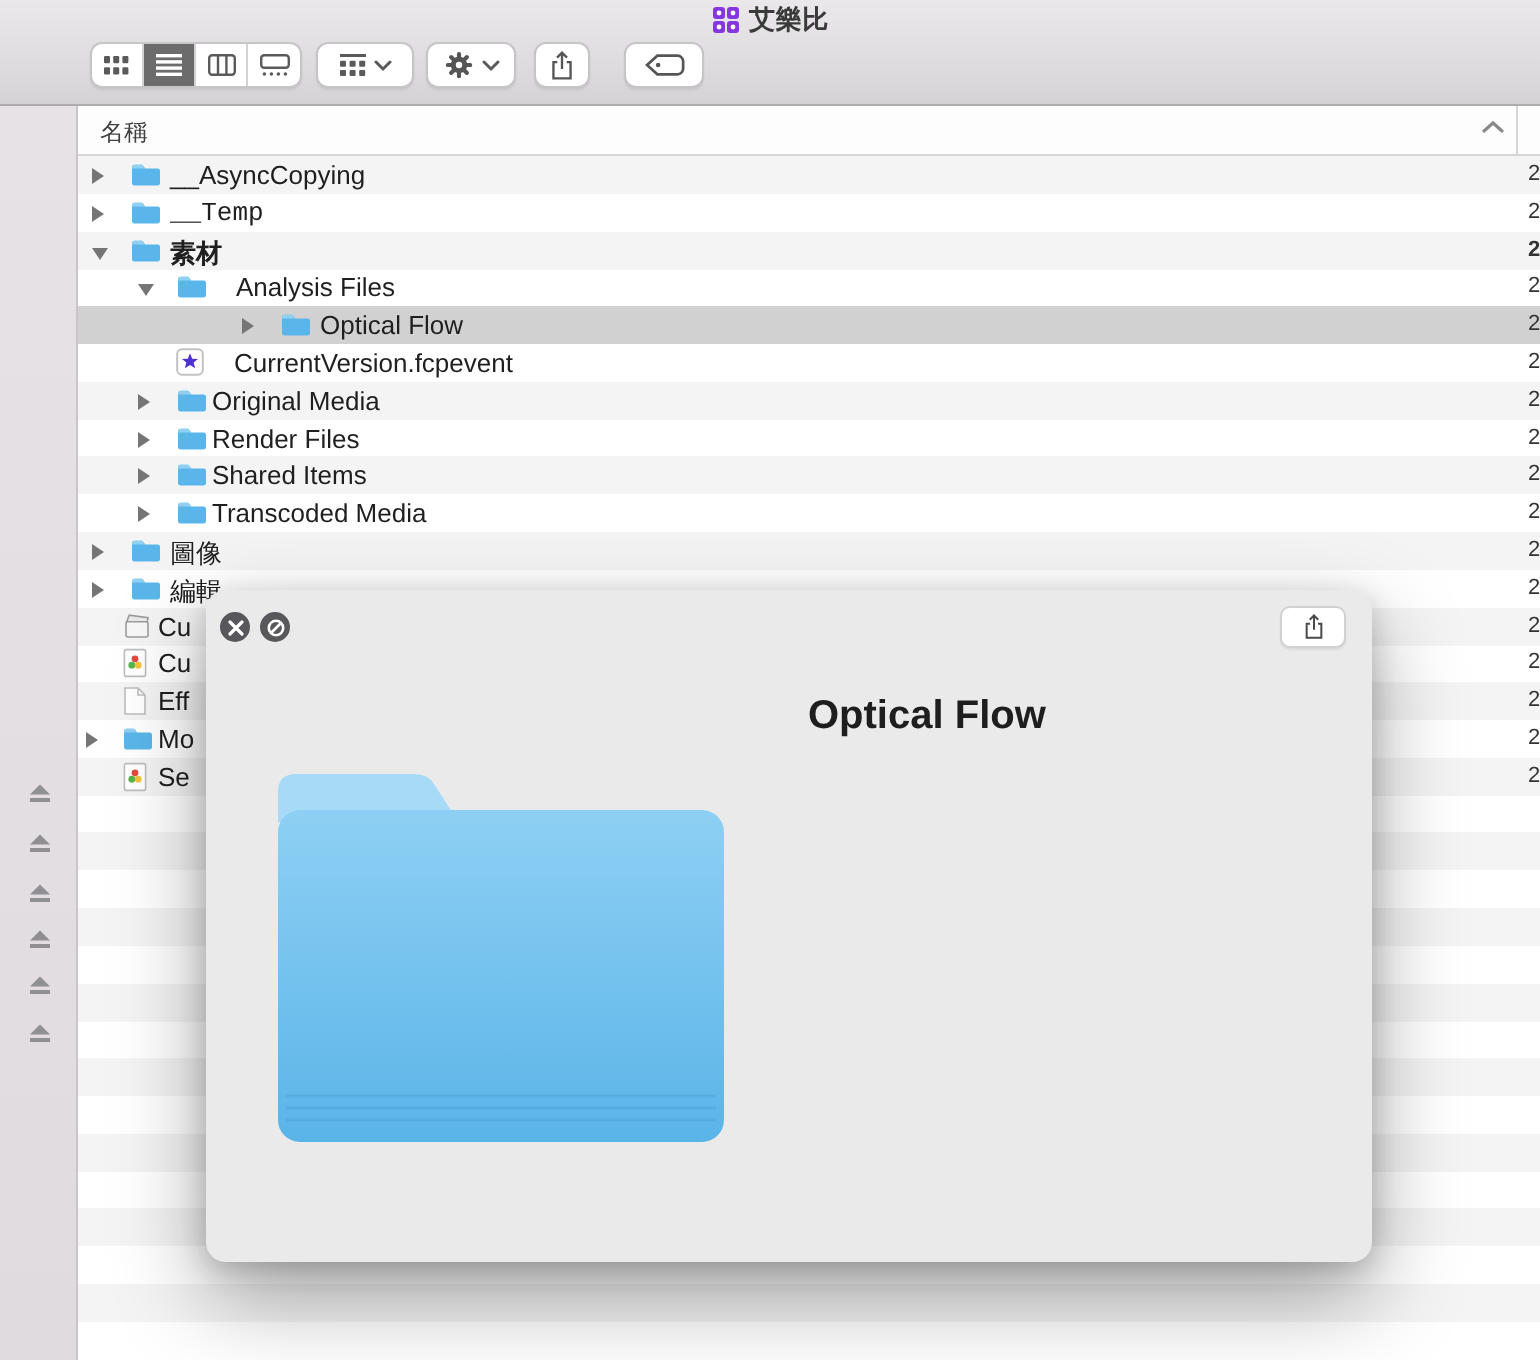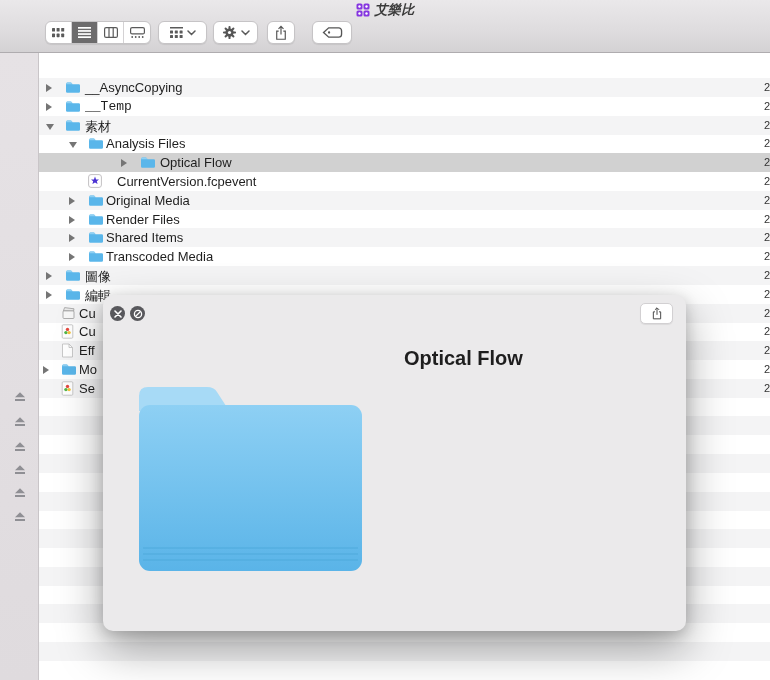--- a/index.html
+++ b/index.html
@@ -10,21 +10,21 @@
     -webkit-font-smoothing:antialiased;
   }
   
   .chrome {
     position:absolute; top:0; left:0; width:770px; height:53px;
     background:linear-gradient(#eae8ea,#dedcde 60%,#d4d2d4);
     border-bottom:1px solid #afacaf; z-index:5;
   }
   .window-title {
     position:absolute; top:2px; left:0; width:770px; height:16px;
-    display:flex; align-items:center; justify-content:center; gap:5px;font-style:italic;
+    display:flex; align-items:center; justify-content:center; gap:5px;
   }
   .window-title .t {
     font-size:13px; font-weight:700; color:#3a3a3a; letter-spacing:.3px;
   }
   .app-icon { width:14px; height:14px; display:inline-block; }
   .toolbar { position:absolute; top:21px; left:0; height:23px; width:770px; }
   .tb-btn, .seg-ctrl {
     position:absolute; top:0; height:23px; background:#ffffff;
     border:1px solid #c6c4c6; border-radius:6px;
     box-shadow:0 1px 1px rgba(0,0,0,.08);
@@ -236,20 +236,29 @@
     </span>
     <span class="eject" style="top: 457px;">
       <svg width="14" height="13" viewBox="0 0 14 13">
         <path d="M2 7.2 L7 2.2 L12 7.2 Z" fill="#8f8f94"></path>
         <rect x="2" y="9" width="10" height="2" fill="#8f8f94"></rect>
       </svg>
     </span>
   </div>
 
 <div class="content">
+  <div class="list-header">
+    <span class="col-name">名稱</span>
+    <span class="sort">
+      <svg width="11" height="7" viewBox="0 0 11 7">
+          <polyline points="1,5.5 5.5,1.5 10,5.5" fill="none" stroke="#8a8a8a" stroke-width="1.6" stroke-linecap="round"></polyline>
+        </svg>
+    </span>
+    <span class="col-div"></span>
+  </div>
   <div class="rows">
       <div class="row alt" style="top: 0px;">
         <span class="disc collapsed" style="left: 7px;"></span>
         <span class="icn" style="left: 26px;">
           <svg width="16" height="14" viewBox="0 0 16 14">
             <path d="M1 4 Q1 2.4 2.4 2.4 H5.6 Q6.3 2.4 6.7 3 L7.5 4.2 H13.8 Q15 4.2 15 5.4 V11.4 Q15 12.7 13.7 12.7 H2.3 Q1 12.7 1 11.4 Z" fill="#5ab6ea"></path>
             <path d="M1 4 Q1 2.4 2.4 2.4 H5.6 Q6.3 2.4 6.7 3 L7.5 4.2 H1 Z" fill="#8fd0f3"></path>
           </svg>
         </span>
         <span class="lbl" style="left: 46px;">__AsyncCopying</span>
@@ -259,40 +268,40 @@
         <span class="disc collapsed" style="left: 7px;"></span>
         <span class="icn" style="left: 26px;">
           <svg width="16" height="14" viewBox="0 0 16 14">
             <path d="M1 4 Q1 2.4 2.4 2.4 H5.6 Q6.3 2.4 6.7 3 L7.5 4.2 H13.8 Q15 4.2 15 5.4 V11.4 Q15 12.7 13.7 12.7 H2.3 Q1 12.7 1 11.4 Z" fill="#5ab6ea"></path>
             <path d="M1 4 Q1 2.4 2.4 2.4 H5.6 Q6.3 2.4 6.7 3 L7.5 4.2 H1 Z" fill="#8fd0f3"></path>
           </svg>
         </span>
         <span class="lbl" style="left: 46px; font-family: Liberation Mono, monospace;">__Temp</span>
         <span class="frag">2</span>
       </div>
-      <div class="row alt" style="top: 37.6px;">
+      <div class="row alt" style="top: 37.6px; font-weight: bold;">
         <span class="disc expanded" style="left: 7px;"></span>
         <span class="icn" style="left: 26px;">
           <svg width="16" height="14" viewBox="0 0 16 14">
             <path d="M1 4 Q1 2.4 2.4 2.4 H5.6 Q6.3 2.4 6.7 3 L7.5 4.2 H13.8 Q15 4.2 15 5.4 V11.4 Q15 12.7 13.7 12.7 H2.3 Q1 12.7 1 11.4 Z" fill="#5ab6ea"></path>
             <path d="M1 4 Q1 2.4 2.4 2.4 H5.6 Q6.3 2.4 6.7 3 L7.5 4.2 H1 Z" fill="#8fd0f3"></path>
           </svg>
         </span>
         <span class="lbl" style="left: 46px;">素材</span>
         <span class="frag">2</span>
       </div>
       <div class="row" style="top: 56.4px;">
         <span class="disc expanded" style="left: 30px;"></span>
         <span class="icn" style="left: 49px;">
           <svg width="16" height="14" viewBox="0 0 16 14">
             <path d="M1 4 Q1 2.4 2.4 2.4 H5.6 Q6.3 2.4 6.7 3 L7.5 4.2 H13.8 Q15 4.2 15 5.4 V11.4 Q15 12.7 13.7 12.7 H2.3 Q1 12.7 1 11.4 Z" fill="#5ab6ea"></path>
             <path d="M1 4 Q1 2.4 2.4 2.4 H5.6 Q6.3 2.4 6.7 3 L7.5 4.2 H1 Z" fill="#8fd0f3"></path>
           </svg>
         </span>
-        <span class="lbl" style="left: 67px;">Analysis Files</span>
+        <span class="lbl" style="left: 79px;">Analysis Files</span>
         <span class="frag">2</span>
       </div>
       <div class="row selected" style="top: 75.2px;">
         <span class="disc collapsed" style="left: 82px;"></span>
         <span class="icn" style="left: 101px;">
           <svg width="16" height="14" viewBox="0 0 16 14">
             <path d="M1 4 Q1 2.4 2.4 2.4 H5.6 Q6.3 2.4 6.7 3 L7.5 4.2 H13.8 Q15 4.2 15 5.4 V11.4 Q15 12.7 13.7 12.7 H2.3 Q1 12.7 1 11.4 Z" fill="#5ab6ea"></path>
             <path d="M1 4 Q1 2.4 2.4 2.4 H5.6 Q6.3 2.4 6.7 3 L7.5 4.2 H1 Z" fill="#8fd0f3"></path>
           </svg>
         </span>

